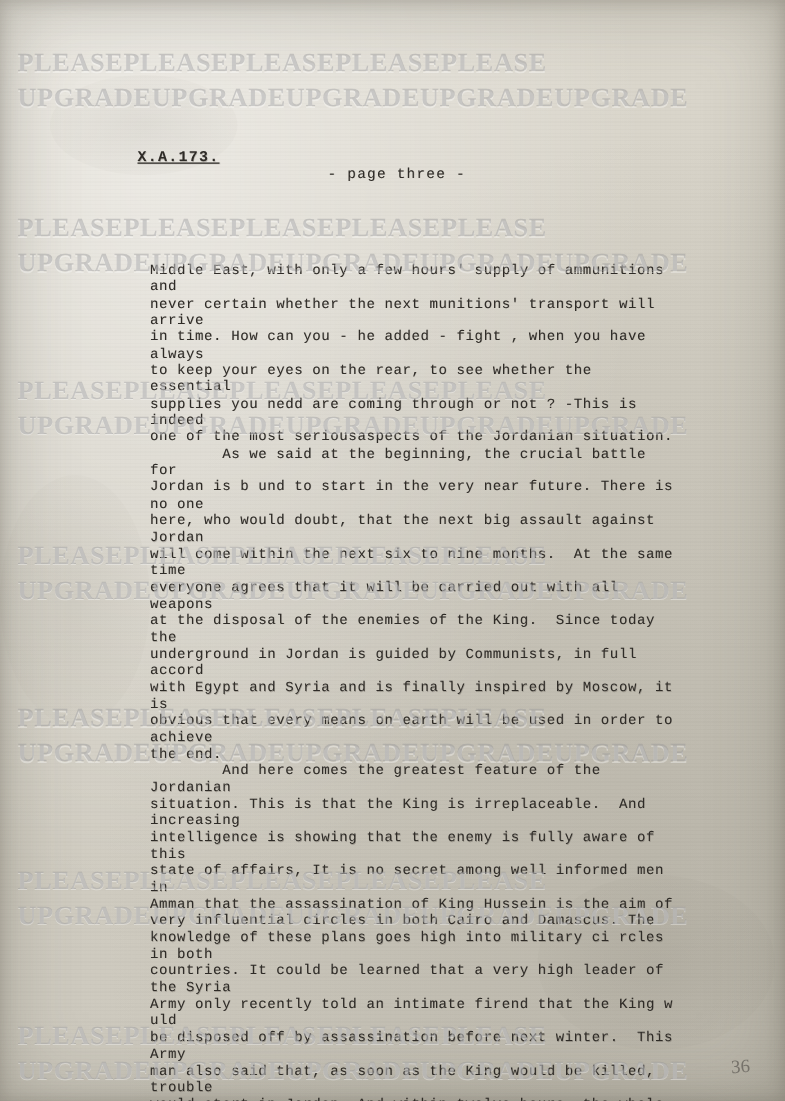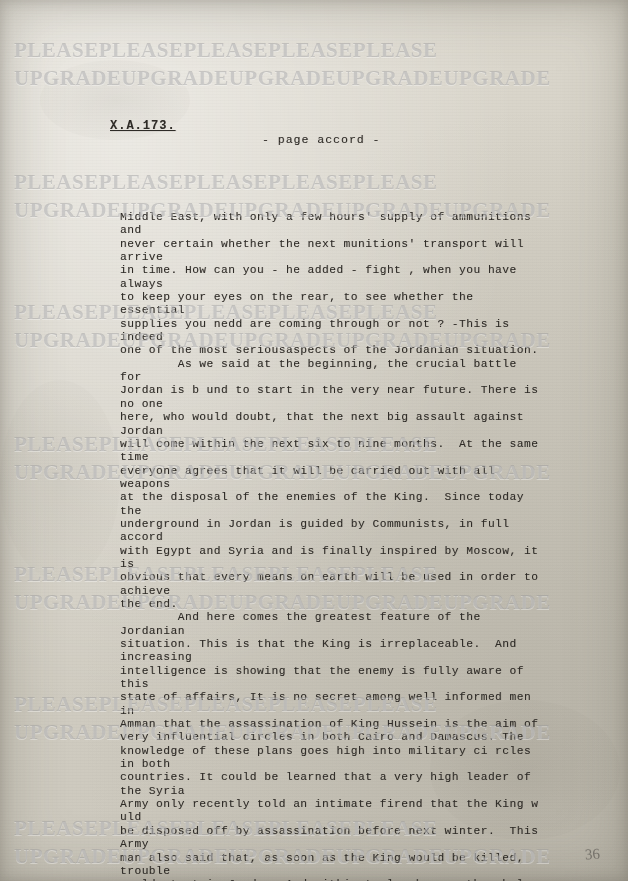--- a/index.html
+++ b/index.html
@@ -132,21 +132,21 @@
 <div id="page">
 
   <div id="grain"></div>
 
   <div class="smudge" style="left:40px; top:60px; width:150px; height:80px; background: radial-gradient(ellipse, rgba(110,105,92,0.10), rgba(0,0,0,0));"></div>
   <div class="smudge" style="left:430px; top:700px; width:190px; height:140px; background: radial-gradient(ellipse, rgba(110,105,92,0.12), rgba(0,0,0,0));"></div>
   <div class="smudge" style="left:0px; top:380px; width:120px; height:200px; background: radial-gradient(ellipse, rgba(120,115,100,0.10), rgba(0,0,0,0));"></div>
 
   <div id="typed">
     <div class="tx" id="docnum">X.A.173.</div>
-    <div class="tx" id="pagelabel">- page accord -</div>
+    <div class="tx" id="pagelabel">- page three -</div>
     <div class="tx" id="body-text">Middle East, with only a few hours' supply of ammunitions and
 never certain whether the next munitions' transport will arrive
 in time. How can you - he added - fight , when you have always
 to keep your eyes on the rear, to see whether the essential
 supplies you nedd are coming through or not ? -This is indeed
 one of the most seriousaspects of the Jordanian situation.
         As we said at the beginning, the crucial battle for
 Jordan is b und to start in the very near future. There is no one
 here, who would doubt, that the next big assault against Jordan
 will come within the next six to nine months.  At the same time

